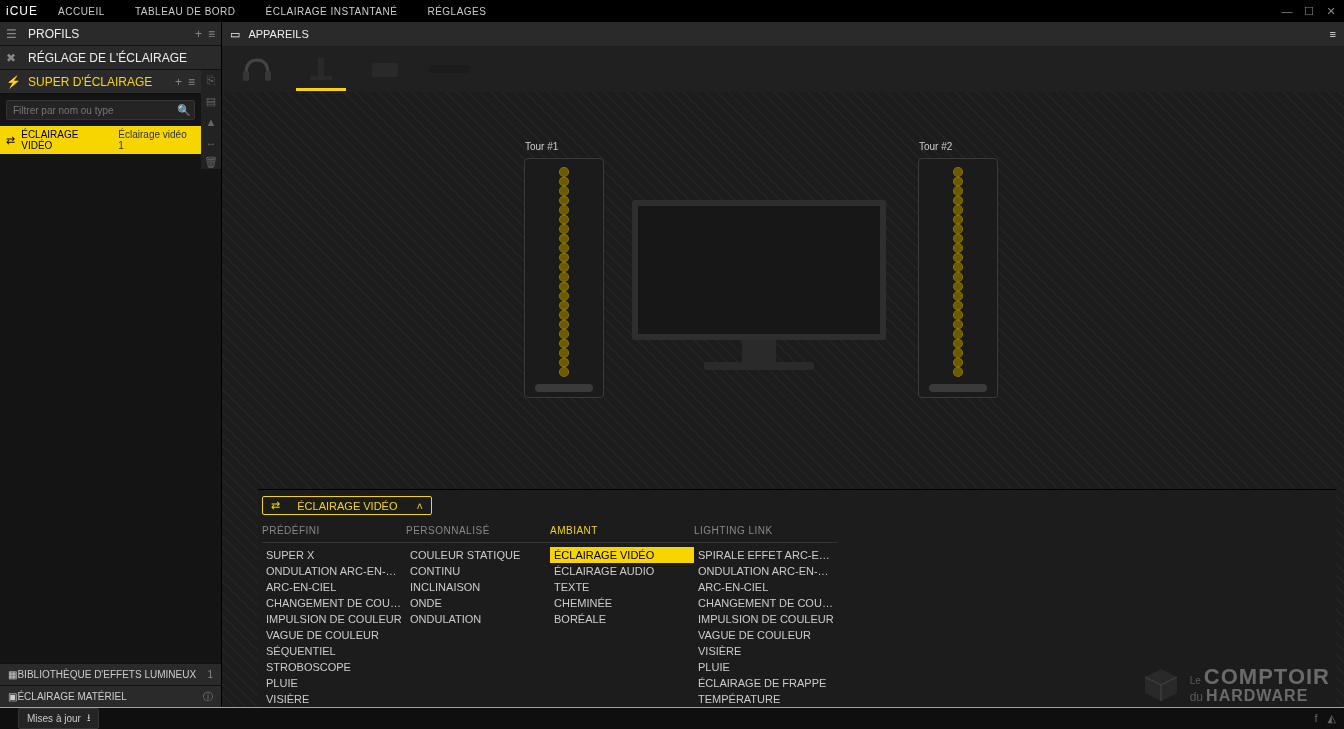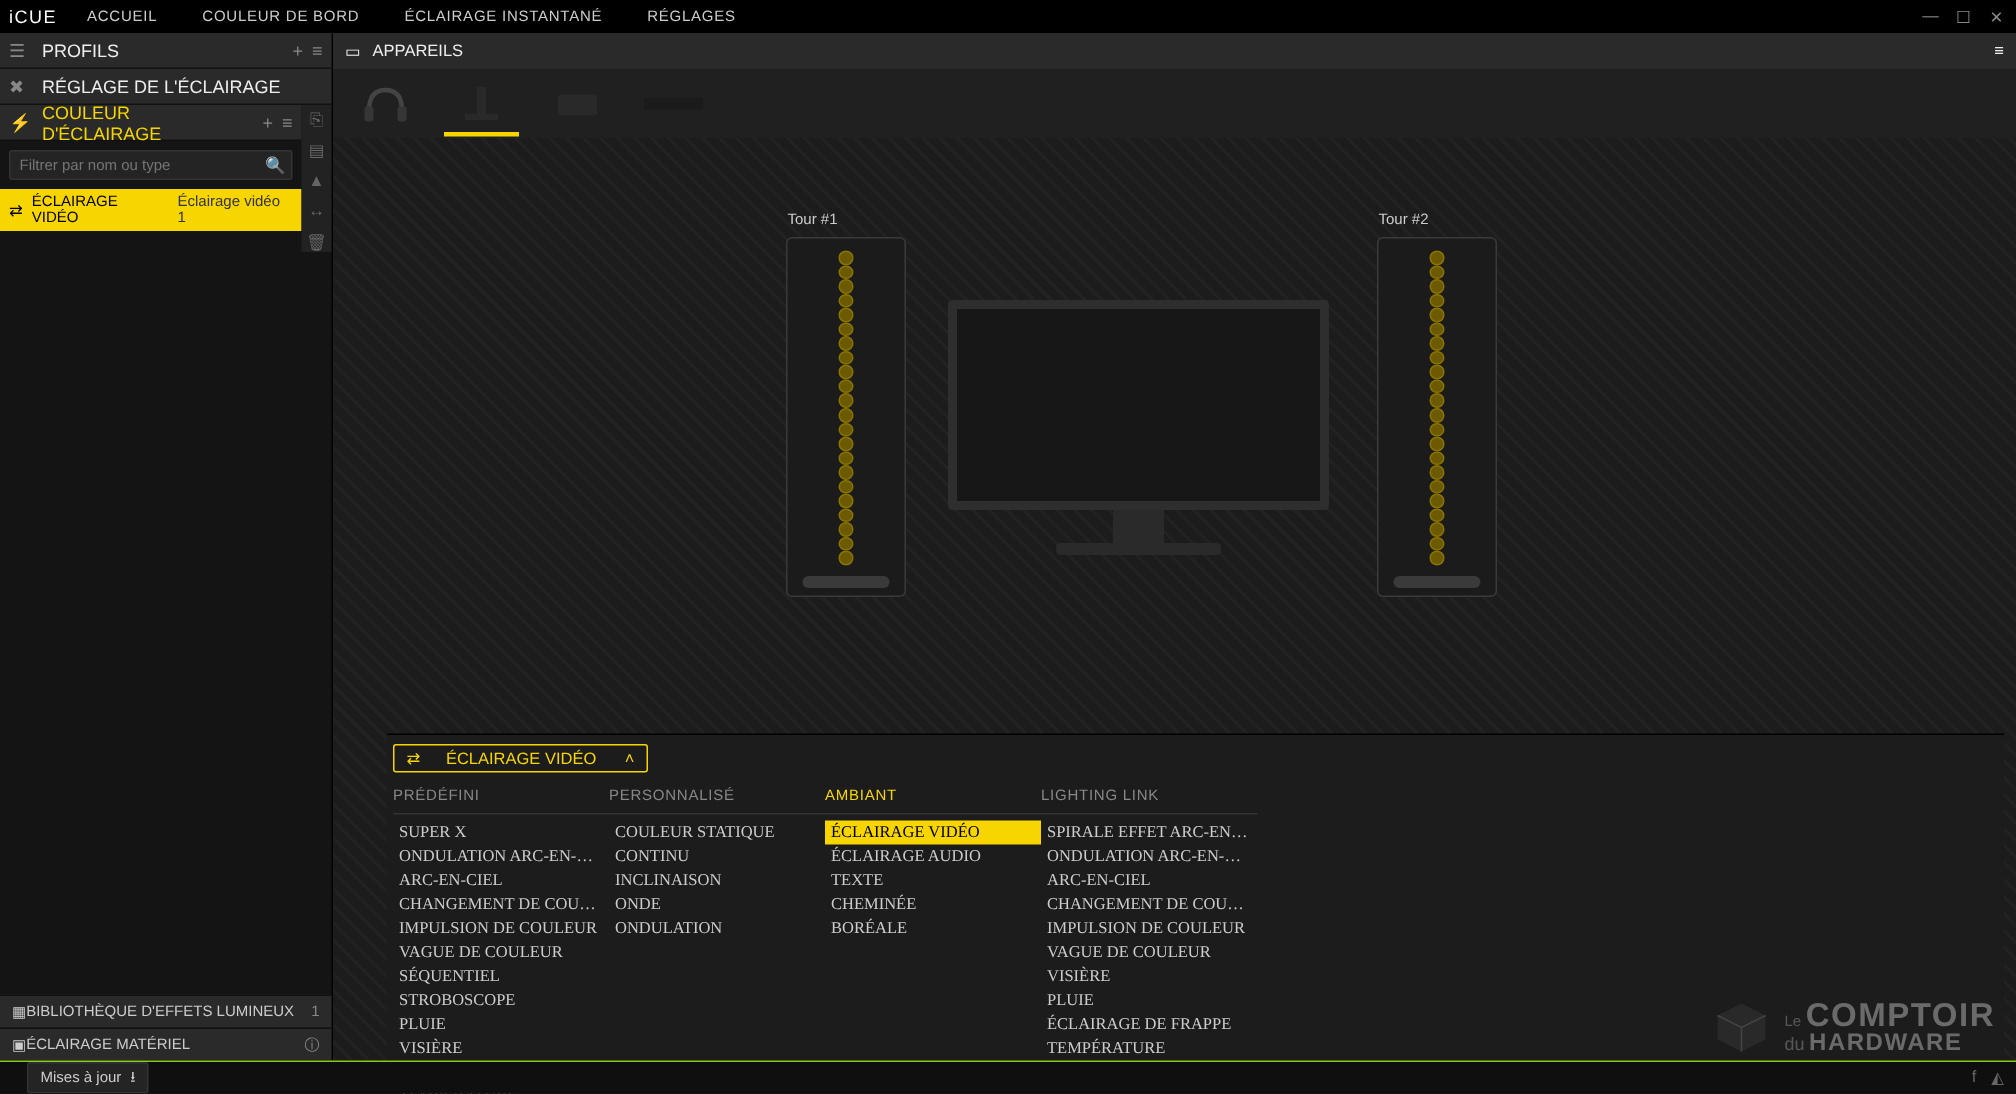--- a/index.html
+++ b/index.html
@@ -71,21 +71,21 @@
 
 .config { position:absolute; left:258px; right:8px; bottom:0; height:240px; background:#1c1c1c; border-top:1px solid #000; display:flex; }
 .config .lists { flex:1; padding:0 0 0 0; overflow:hidden; }
 .pill-row { padding:6px 4px; }
 .pill { display:inline-flex; align-items:center; border:1px solid #f7d500; color:#f7d500; border-radius:2px; padding:2px 8px; font-size:11px; min-width:170px; justify-content:space-between; cursor:pointer; }
 .pill .carrow { margin-left:8px; }
 .cat-cols { display:flex; gap:0; padding:0 4px; }
 .cat { width:144px; }
 .cat-h { font-size:10px; color:#888; letter-spacing:0.5px; padding:4px 0 6px 0; border-bottom:1px solid #333; margin-bottom:4px; }
 .cat-h.sel { color:#f7d500; }
-.cat li { list-style:none; font-size:11px; color:#ccc; padding:2px 4px; cursor:pointer; white-space:nowrap; overflow:hidden; text-overflow:ellipsis;font-family:Liberation Serif, serif; }
+.cat li { list-style:none; font-size:11px; color:#ccc; padding:2px 4px; cursor:pointer; white-space:nowrap; overflow:hidden; text-overflow:ellipsis; }
 .cat li.sel { background:#f7d500; color:#000; }
 
 .config .preview { width:210px; padding:6px; }
 .tabs2 { display:flex; border:1px solid #444; border-radius:2px; overflow:hidden; margin-bottom:8px; }
 .tabs2 div { flex:1; text-align:center; padding:2px 0; font-size:10px; cursor:pointer; }
 .tabs2 div.sel { background:#2a2a2a; color:#f7d500; }
 .pmon { width:186px; height:106px; border:1px solid #555; position:relative; background:linear-gradient(to right,#555 0 50%,#e6c800 50% 100%); margin:0 auto; }
 .handle { position:absolute; width:10px; height:10px; border-radius:50%; background:#222; border:2px solid #aaa; transform:translate(-50%,-50%); cursor:pointer; }
 .handle.h1 { left:50%; top:0; }
 .handle.h2 { left:100%; top:50%; }
@@ -106,21 +106,21 @@
 .footer { position:absolute; left:0; right:0; bottom:0; height:22px; background:#0f0f0f; display:flex; align-items:center; padding:0 8px; border-top:1px solid #84cc16; }
 .footer .upd { background:#242424; border:1px solid #333; border-radius:2px; padding:1px 8px; font-size:10px; color:#ccc; cursor:pointer; display:flex; align-items:center; margin-left:10px;}
 .footer .fr { margin-left:auto; display:flex; gap:10px; color:#666; }
 </style>
 </head>
 <body>
 
 <div class="titlebar">
   <div class="logo">iCUE</div>
   <div class="navtab">ACCUEIL</div>
-  <div class="navtab">COULEUR DE BORD</div>
+  <div class="navtab">TABLEAU DE BORD</div>
   <div class="navtab">ÉCLAIRAGE INSTANTANÉ</div>
   <div class="navtab">RÉGLAGES</div>
   <div class="winbtns">
     <span>—</span>
     <span>☐</span>
     <span>✕</span>
   </div>
 </div>
 
 <div class="main">
@@ -137,21 +137,21 @@
 
     <div class="panel-hdr">
       <span class="icon-slot">✖</span>
       <span>RÉGLAGE DE L'ÉCLAIRAGE</span>
     </div>
 
     <div class="effects-block">
       <div class="effects-list">
         <div class="panel-hdr yellow">
           <span class="icon-slot">⚡</span>
-          <span>COULEUR D'ÉCLAIRAGE</span>
+          <span>SUPER D'ÉCLAIRAGE</span>
           <span class="spacer"></span>
           <span class="mini">+</span>
           <span class="mini">≡</span>
         </div>
         <div class="search-row">
           <input placeholder="Filtrer par nom ou type" style="">
           <span class="sicon">🔍</span>
         </div>
         <div class="effect-item">
           <span class="eicon">⇄</span>

